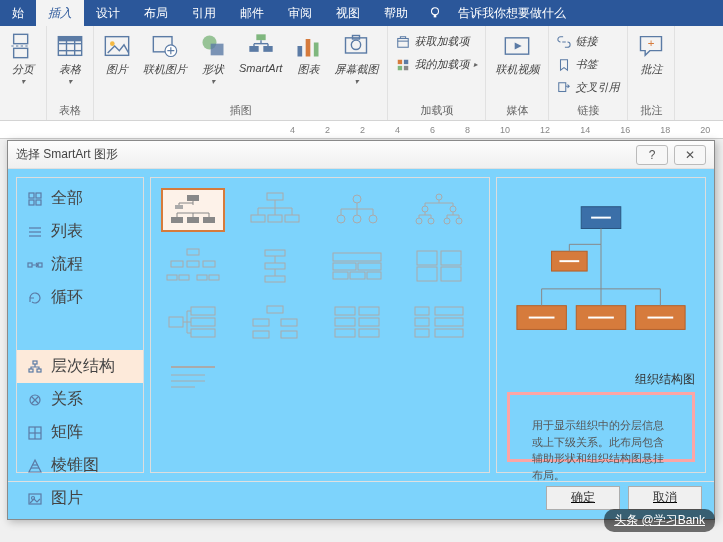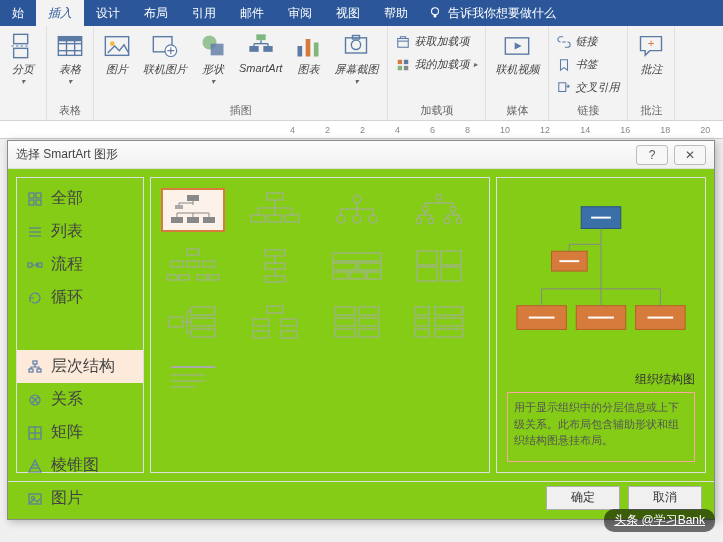--- a/index.html
+++ b/index.html
@@ -2,64 +2,64 @@
 <html><head>
 <meta charset="utf-8">
 <style>
 * { margin: 0; padding: 0; box-sizing: border-box; font-family: "Microsoft YaHei", sans-serif; }
 body { background: #f0f0f0; width: 723px; height: 542px; overflow: hidden; position: relative; }
 
 
 .ribbon-tabs { background: #2b579a; height: 26px; display: flex; align-items: center; color: #fff; font-size: 12px; }
 .ribbon-tab { padding: 0 12px; height: 26px; line-height: 26px; cursor: pointer; }
 .ribbon-tab.active { background: #f3f3f3; color: #2b579a; font-style: italic; }
-.tell-me { display: flex; align-items: center; gap: 6px; margin-left: 8px; }
+.tell-me { display: flex; align-items: center; gap: 16px; margin-left: 8px; }
 .tell-me svg { width: 14px; height: 14px; }
 
 
 .ribbon-body { background: #f3f3f3; height: 95px; display: flex; border-bottom: 1px solid #d4d4d4; }
 .ribbon-group { display: flex; flex-direction: column; border-right: 1px solid #e1e1e1; padding: 3px 4px 0 4px; }
 .ribbon-group-items { display: flex; gap: 2px; flex: 1; font-style: italic; }
 .ribbon-group-label { text-align: center; font-size: 11px; color: #666; padding: 2px 0; }
 .ribbon-btn { display: flex; flex-direction: column; align-items: center; justify-content: flex-start; padding: 3px 5px; font-size: 11px; color: #444; cursor: pointer; min-width: 36px; }
 .ribbon-btn svg { width: 28px; height: 28px; margin-bottom: 2px; }
 .ribbon-btn-sm { display: flex; align-items: center; gap: 4px; font-size: 11px; color: #444; padding: 3px 4px; cursor: pointer; }
 .ribbon-btn-sm svg { width: 14px; height: 14px; }
 .ribbon-col { display: flex; flex-direction: column; gap: 2px; justify-content: flex-start; padding-top: 2px; }
 .dropdown-arrow { font-size: 8px; color: #666; }
 
 
 .ruler { height: 18px; background: #fff; border-bottom: 1px solid #ccc; font-size: 9px; color: #888; display: flex; align-items: center; padding-left: 290px; gap: 30px; overflow: hidden; }
 
 
-.dialog { position: absolute; left: 7px; top: 140px; width: 708px; height: 380px; background: #84cc16; border: 1px solid #8a8a8a; box-shadow: 2px 2px 8px rgba(0,0,0,0.25); }
+.dialog { position: absolute; left: 7px; top: 140px; width: 708px; height: 380px; background: #7dd3fc; border: 1px solid #8a8a8a; box-shadow: 2px 2px 8px rgba(0,0,0,0.25); }
 .dialog-title { height: 28px; display: flex; align-items: center; padding: 0 8px; font-size: 12px; color: #444; border-bottom: 1px solid #e0e0e0; background: linear-gradient(#fdfdfd,#f0f0f0); }
 .dialog-title .spacer { flex: 1; }
 .dialog-title .win-btn { width: 32px; height: 20px; border: 1px solid #bbb; border-radius: 3px; margin-left: 6px; display: flex; align-items: center; justify-content: center; font-size: 12px; color: #555; background: #f7f7f7; cursor: pointer; }
 .dialog-body { display: flex; height: 312px; padding: 8px; gap: 6px; }
-.dialog-footer { height: 32px; border-top: 1px solid #e0e0e0; display: flex; align-items: center; justify-content: flex-end; padding: 0 12px; gap: 8px; position: relative; }
+.dialog-footer { height: 32px; border-top: 1px solid #e0e0e0; display: flex; align-items: center; justify-content: flex-end; padding: 0 12px; gap: 8px; position: relative; text-decoration: underline; }
 .dialog-footer .btn { width: 74px; height: 24px; border: 1px solid #adadad; background: #f0f0f0; font-size: 12px; color: #333; cursor: pointer; }
 
 
 .cat-list { width: 128px; border: 1px solid #ddd; padding: 4px 0; }
 .cat-item { display: flex; align-items: center; gap: 8px; padding: 6px 10px; font-size: 16px; color: #444; cursor: pointer; }
 .cat-item.selected { background: #fdeada; margin-top: 36px; }
 .cat-item svg { width: 16px; height: 16px; }
 
 
 .gallery { flex: 1; border: 1px solid #ddd; padding: 10px; display: grid; grid-template-columns: repeat(4, 1fr); gap: 12px 10px; align-content: start; overflow: hidden; }
 .gthumb { width: 64px; height: 44px; border: 1px solid transparent; display: flex; align-items: center; justify-content: center; cursor: pointer; }
 .gthumb.selected { border: 2px solid #d67b3c; background: #fdf2e9; }
 .gthumb svg { width: 56px; height: 38px; }
 
 
 .preview { width: 210px; border: 1px solid #ddd; padding: 10px; display: flex; flex-direction: column; }
 .preview-canvas { flex: 1; display: flex; align-items: center; justify-content: center; }
 .preview-title { font-size: 12px; font-weight: normal; color: #333; margin: 8px 0 4px 10px; text-align: right; }
-.preview-desc { font-size: 11px; color: #555; border: 1px solid #fca5a5; padding: 6px; line-height: 1.5; height: 70px; }
+.preview-desc { font-size: 11px; color: #555; border: 3px solid #fca5a5; padding: 22px; line-height: 1.5; height: 70px; }
 
 
 .watermark { position: absolute; right: 8px; bottom: 10px; background: rgba(0,0,0,0.55); color: #fff; font-size: 12px; padding: 3px 10px; border-radius: 10px; pointer-events: none; text-decoration: underline; }
 
 
 .ico { stroke: #5b7ba5; stroke-width: 1.2; fill: none; }
 </style>
 </head>
 <body>
 

